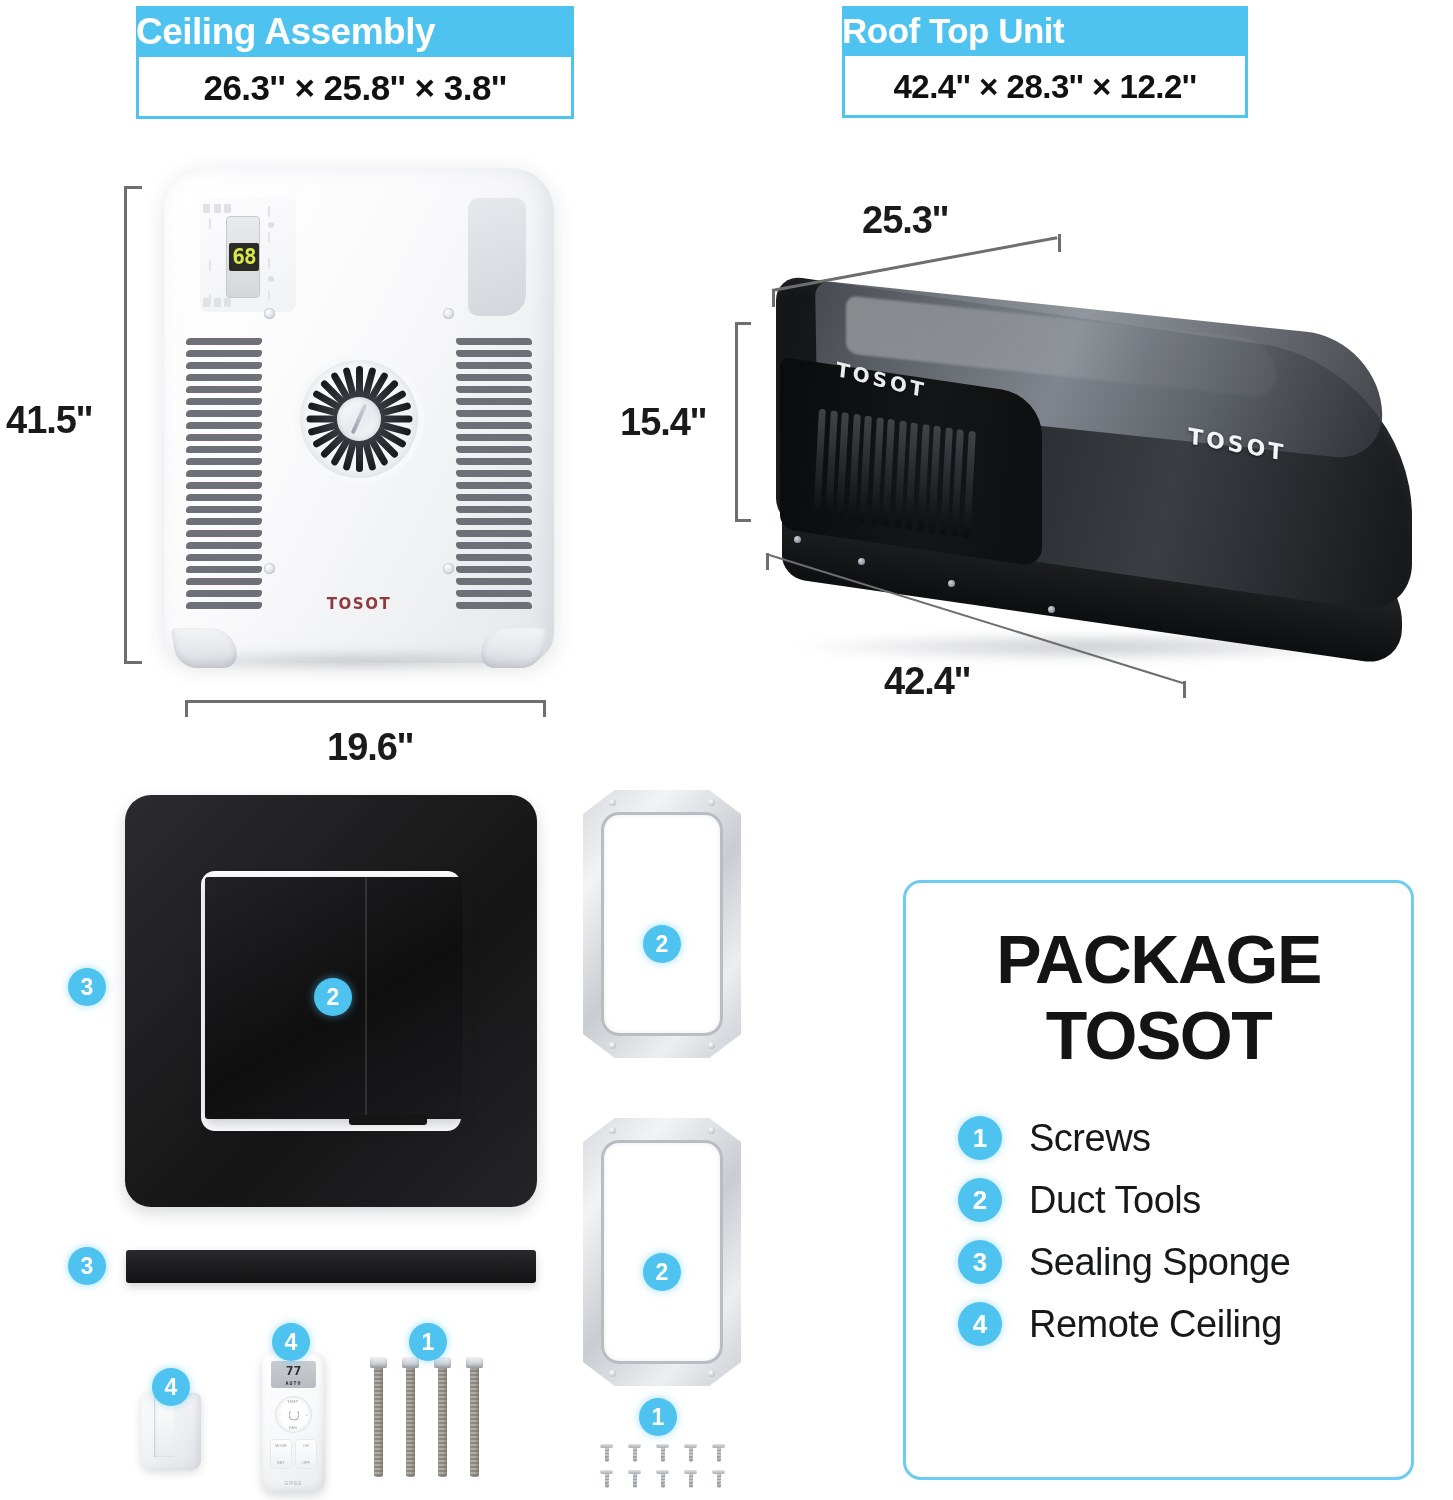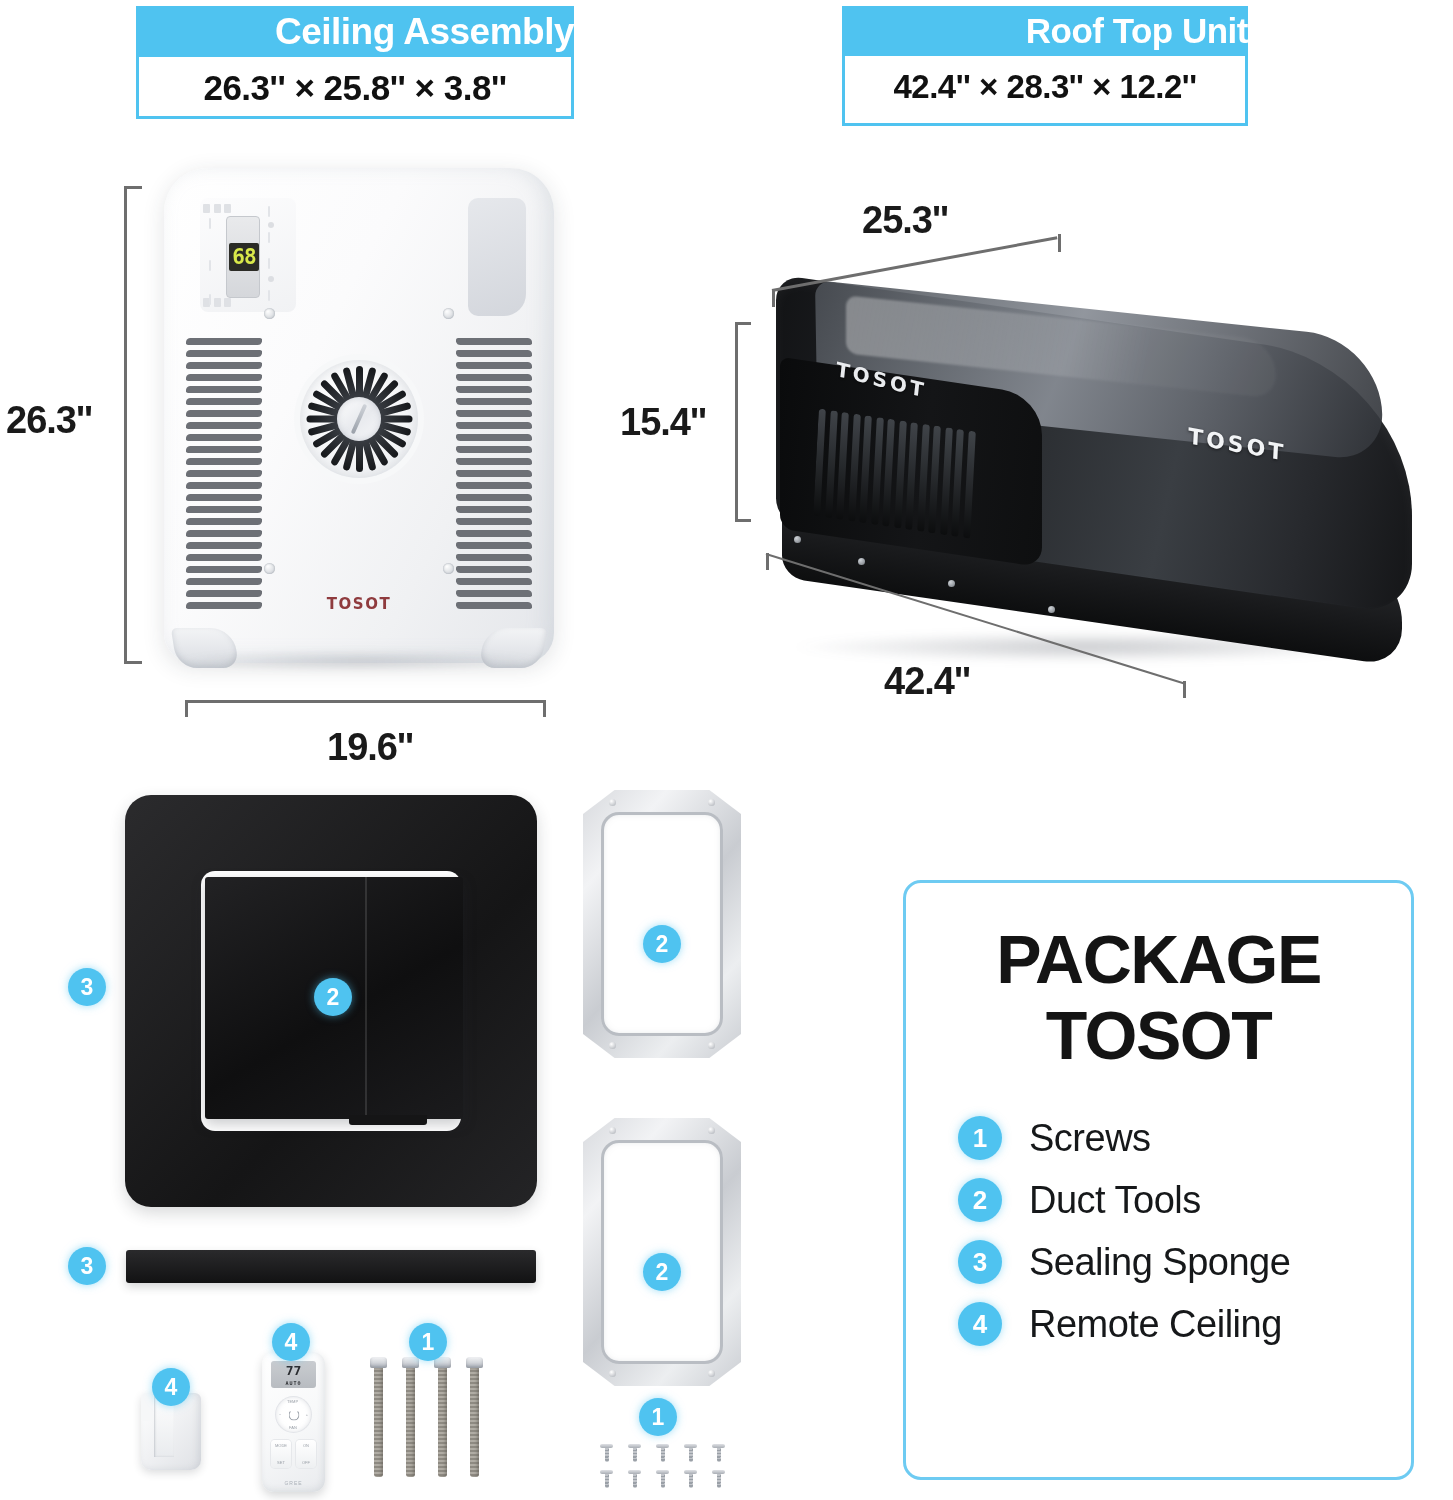--- a/index.html
+++ b/index.html
@@ -12,38 +12,38 @@
     overflow: hidden;
   }
   .stage { position: absolute; inset: 0; }
 
   
   .spec-card { position: absolute; }
   .spec-title {
     background: #4FC3F0;
     color: #ffffff;
     font-weight: bold;
-    text-align: right;
+    text-align: left;
     letter-spacing: -0.5px;
   }
   .spec-value {
     border: 3px solid #4FC3F0;
     border-top: none;
     background: #ffffff;
     color: #111111;
     font-weight: bold;
     text-align: center;
     letter-spacing: -0.5px;
   }
   #spec-ceiling { left: 136px; top: 6px; width: 438px; }
   #spec-ceiling .spec-title { font-size: 37px; line-height: 51px; height: 51px; }
   #spec-ceiling .spec-value { font-size: 35px; line-height: 62px; height: 62px; }
   #spec-roof { left: 842px; top: 6px; width: 406px; }
   #spec-roof .spec-title { font-size: 35px; line-height: 50px; height: 50px; }
-  #spec-roof .spec-value { font-size: 33px; line-height: 62px; height: 70px; }
+  #spec-roof .spec-value { font-size: 33px; line-height: 62px; height: 62px; }
 
   
   .dim-text {
     position: absolute;
     color: #1a1a1a;
     font-weight: bold;
     font-size: 38px;
     letter-spacing: -1px;
     white-space: nowrap;
   }
@@ -546,21 +546,21 @@
     <div class="screw-dot" style="right:100px;top:395px;"></div>
 
     <div class="brandmark" style="top:427px;">TOSOT</div>
   </div>
 
   <div class="bracket">
     <div class="bk-line" style="left:124px; top:186px; width:3px; height:478px;"></div>
     <div class="bk-line" style="left:124px; top:186px; width:18px; height:3px;"></div>
     <div class="bk-line" style="left:124px; top:661px; width:18px; height:3px;"></div>
   </div>
-  <div class="dim-text" id="dim-ceiling-h">26.3''</div>
+  <div class="dim-text" id="dim-ceiling-h">41.5''</div>
 
   <div class="bracket">
     <div class="bk-line" style="left:185px; top:700px; width:361px; height:3px;"></div>
     <div class="bk-line" style="left:185px; top:700px; width:3px; height:17px;"></div>
     <div class="bk-line" style="left:543px; top:700px; width:3px; height:17px;"></div>
   </div>
   <div class="dim-text" id="dim-ceiling-w">19.6''</div>
 
   <div id="roof-unit">
     <div class="rt-shadow"></div>

